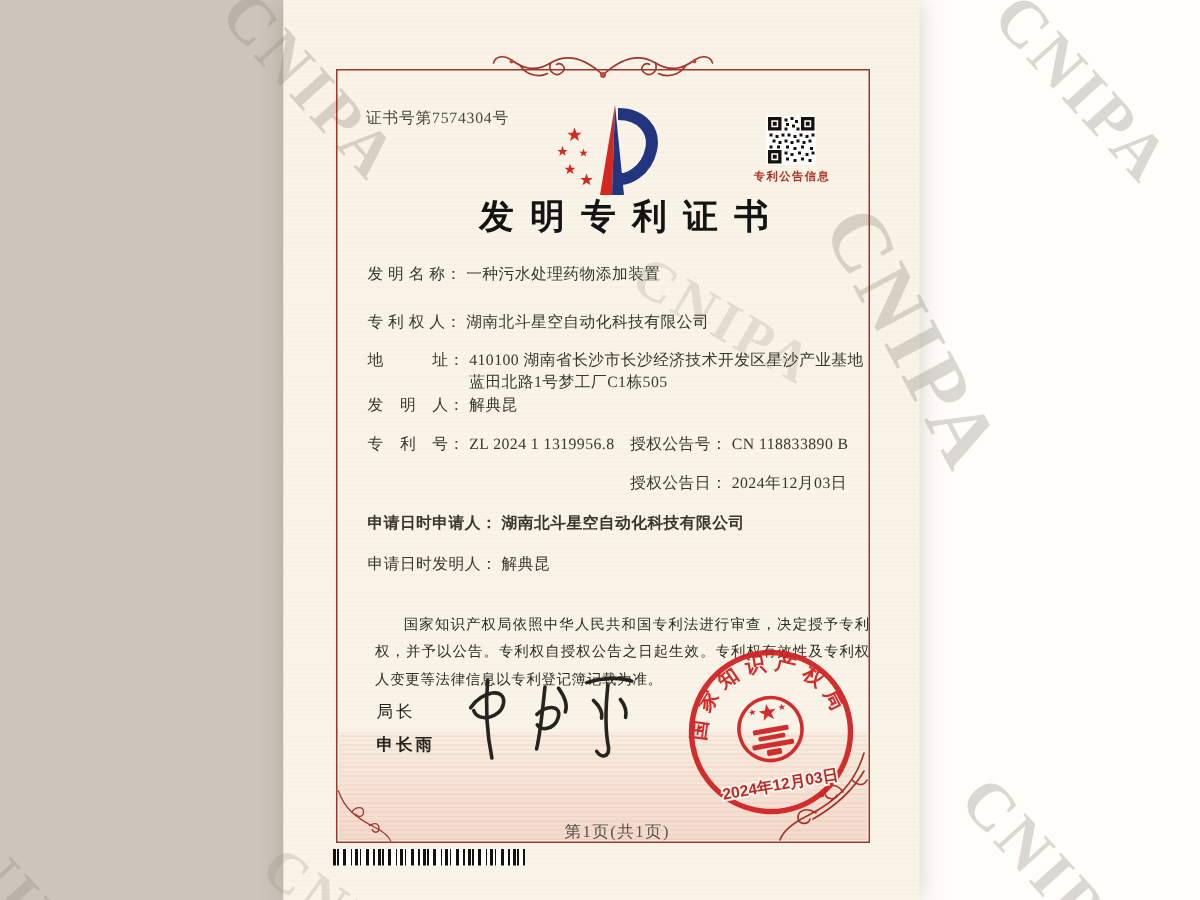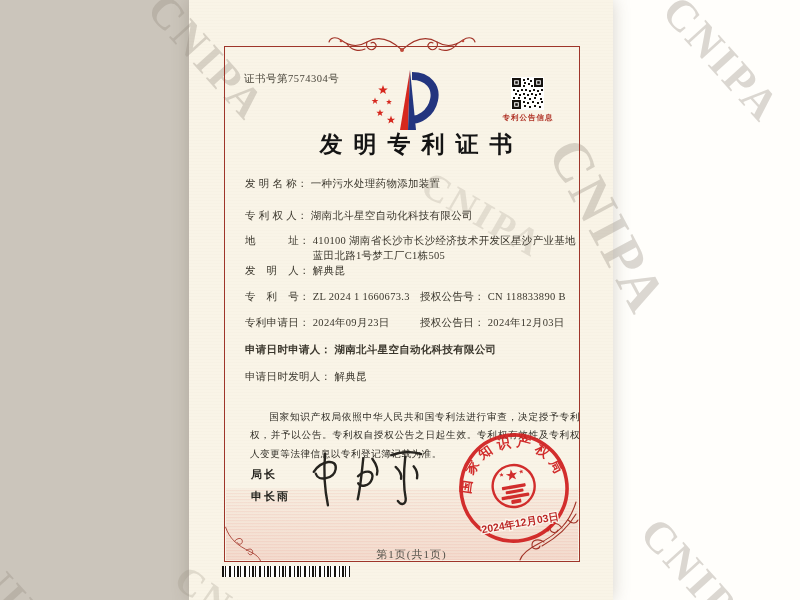--- a/index.html
+++ b/index.html
@@ -32,21 +32,21 @@
   
   .f{position:absolute;display:flex;align-items:flex-start;font-size:10.5px;line-height:1.45;
      color:#3a362c;letter-spacing:.3px;justify-content:space-between;}
   .f .lbl{flex:none;}
   .f .val{margin-left:3px;}
   .addr .val{width:268px;}
   
   .statement{position:absolute;left:240px;top:398px;width:330px;font-size:9.6px;line-height:1.92;
              color:#2e2b24;text-align:justify;text-indent:2em;letter-spacing:.5px;margin:10px;}
   
-  .signer-title{position:absolute;left:251px;top:467px;font-size:11px;font-weight:bold;color:#26241f;letter-spacing:2px;}
+  .signer-title{position:absolute;left:251px;top:467px;font-size:11px;font-weight:normal;color:#26241f;letter-spacing:2px;}
   .signer-name{position:absolute;left:251px;top:489px;font-size:11px;font-weight:bold;color:#26241f;letter-spacing:2px;}
   .signature{position:absolute;left:300px;top:446px;width:132px;height:64px;transform:rotate(-2deg);}
   
   .seal{position:absolute;left:454px;top:428px;width:120px;height:120px;opacity:.93;}
   
   .barcode{position:absolute;left:222px;top:566px;width:128px;height:11px;background:#fff;
     background-image:repeating-linear-gradient(90deg,#15120e 0 2px,#fff 2px 3px,#15120e 3px 4px,#fff 4px 7px,#15120e 7px 9px,#fff 9px 12px,#15120e 12px 13px,#fff 13px 15px);}
   .footer{position:absolute;left:224px;top:547px;width:375px;text-align:center;font-size:11px;color:#55524a;letter-spacing:1px;}
 </style>
 </head>
@@ -150,29 +150,25 @@
   <div class="f addr" style="left:245px;top:233px;">
     <span class="lbl">地　　　址：</span>
     <span class="val">410100 湖南省长沙市长沙经济技术开发区星沙产业基地蓝田北路1号梦工厂C1栋505</span>
   </div>
   <div class="f" style="left:245px;top:263px;">
     <span class="lbl">发　明　人：</span>
     <span class="val">解典昆</span>
   </div>
   <div class="f" style="left:245px;top:289px;">
     <span class="lbl">专　利　号：</span>
-    <span class="val">ZL 2024 1 1660673.3</span>
+    <span class="val">ZL 2024 1 1319956.8</span>
   </div>
   <div class="f" style="left:420px;top:289px;">
     <span class="lbl">授权公告号：</span>
     <span class="val">CN 118833890 B</span>
-  </div>
-  <div class="f" style="left:245px;top:315px;">
-    <span class="lbl">专利申请日：</span>
-    <span class="val">2024年09月23日</span>
   </div>
   <div class="f" style="left:420px;top:315px;">
     <span class="lbl">授权公告日：</span>
     <span class="val">2024年12月03日</span>
   </div>
   <div class="f" style="left:245px;top:342px;font-weight:bold;">
     <span class="lbl">申请日时申请人：</span>
     <span class="val">湖南北斗星空自动化科技有限公司</span>
   </div>
   <div class="f" style="left:245px;top:369px;">

